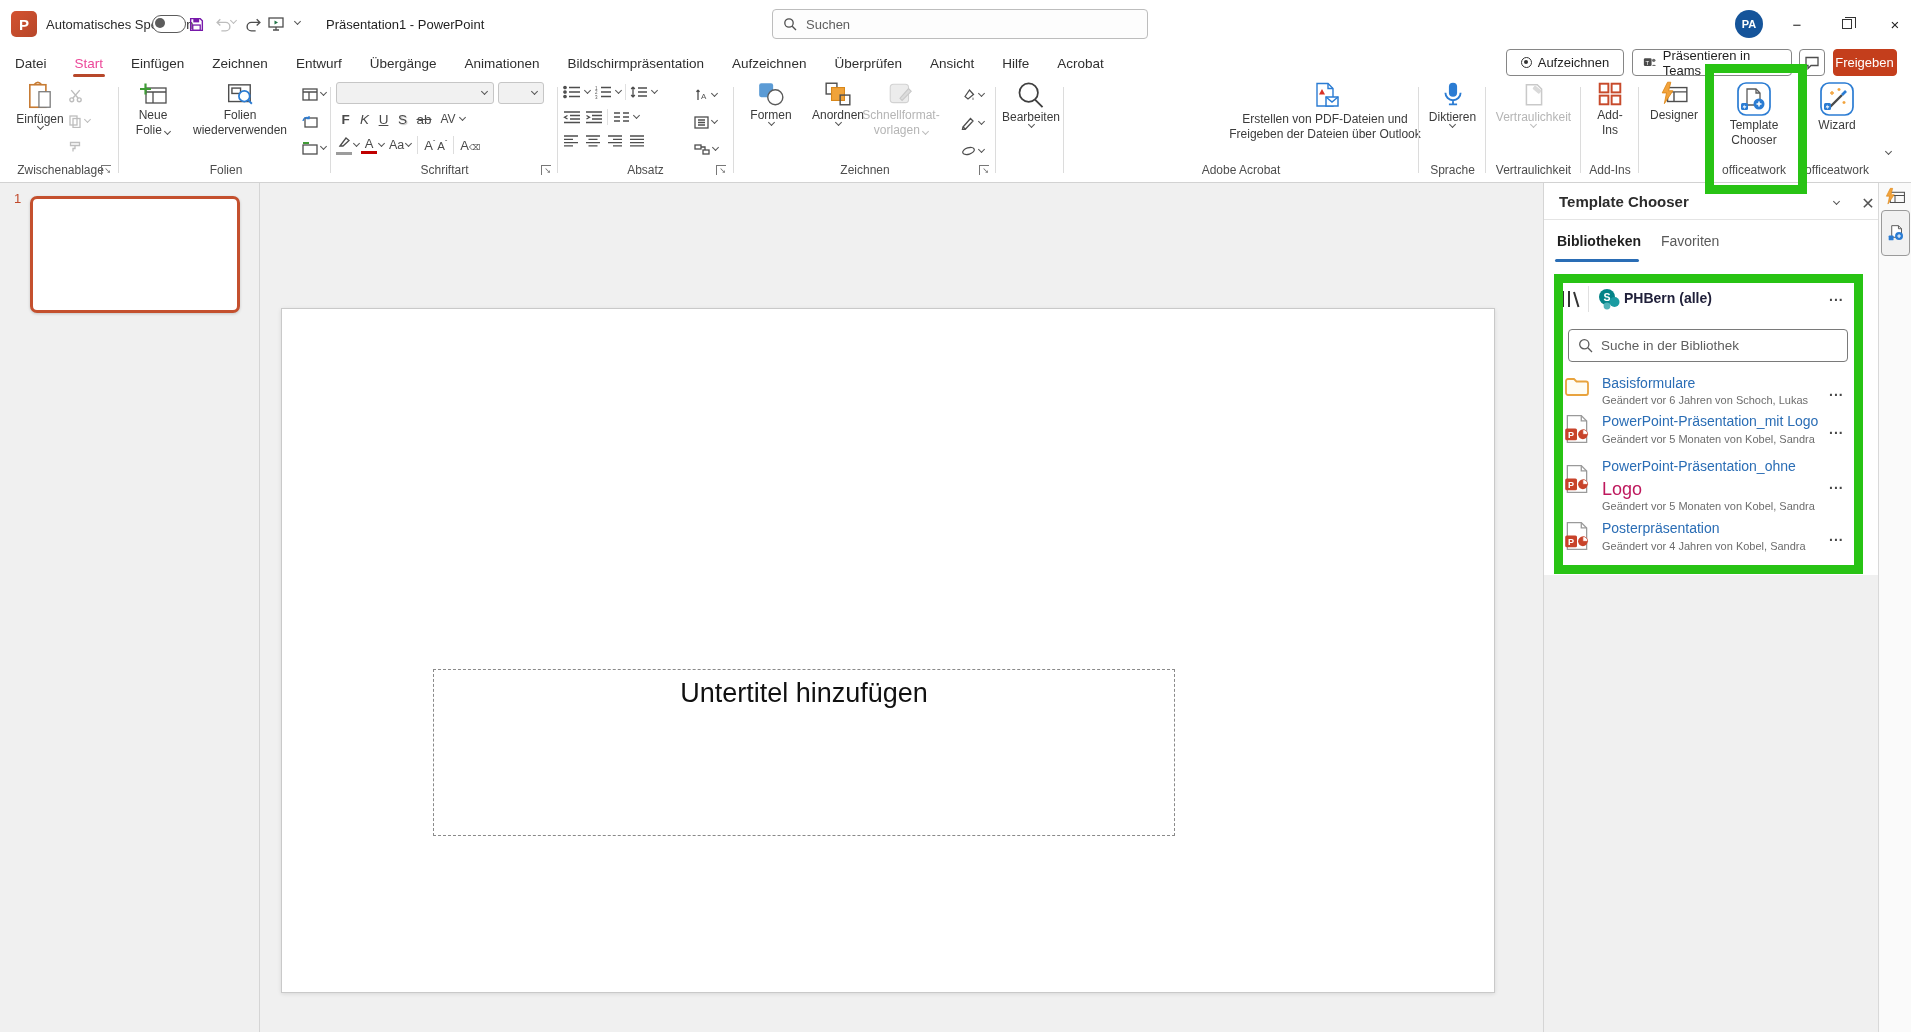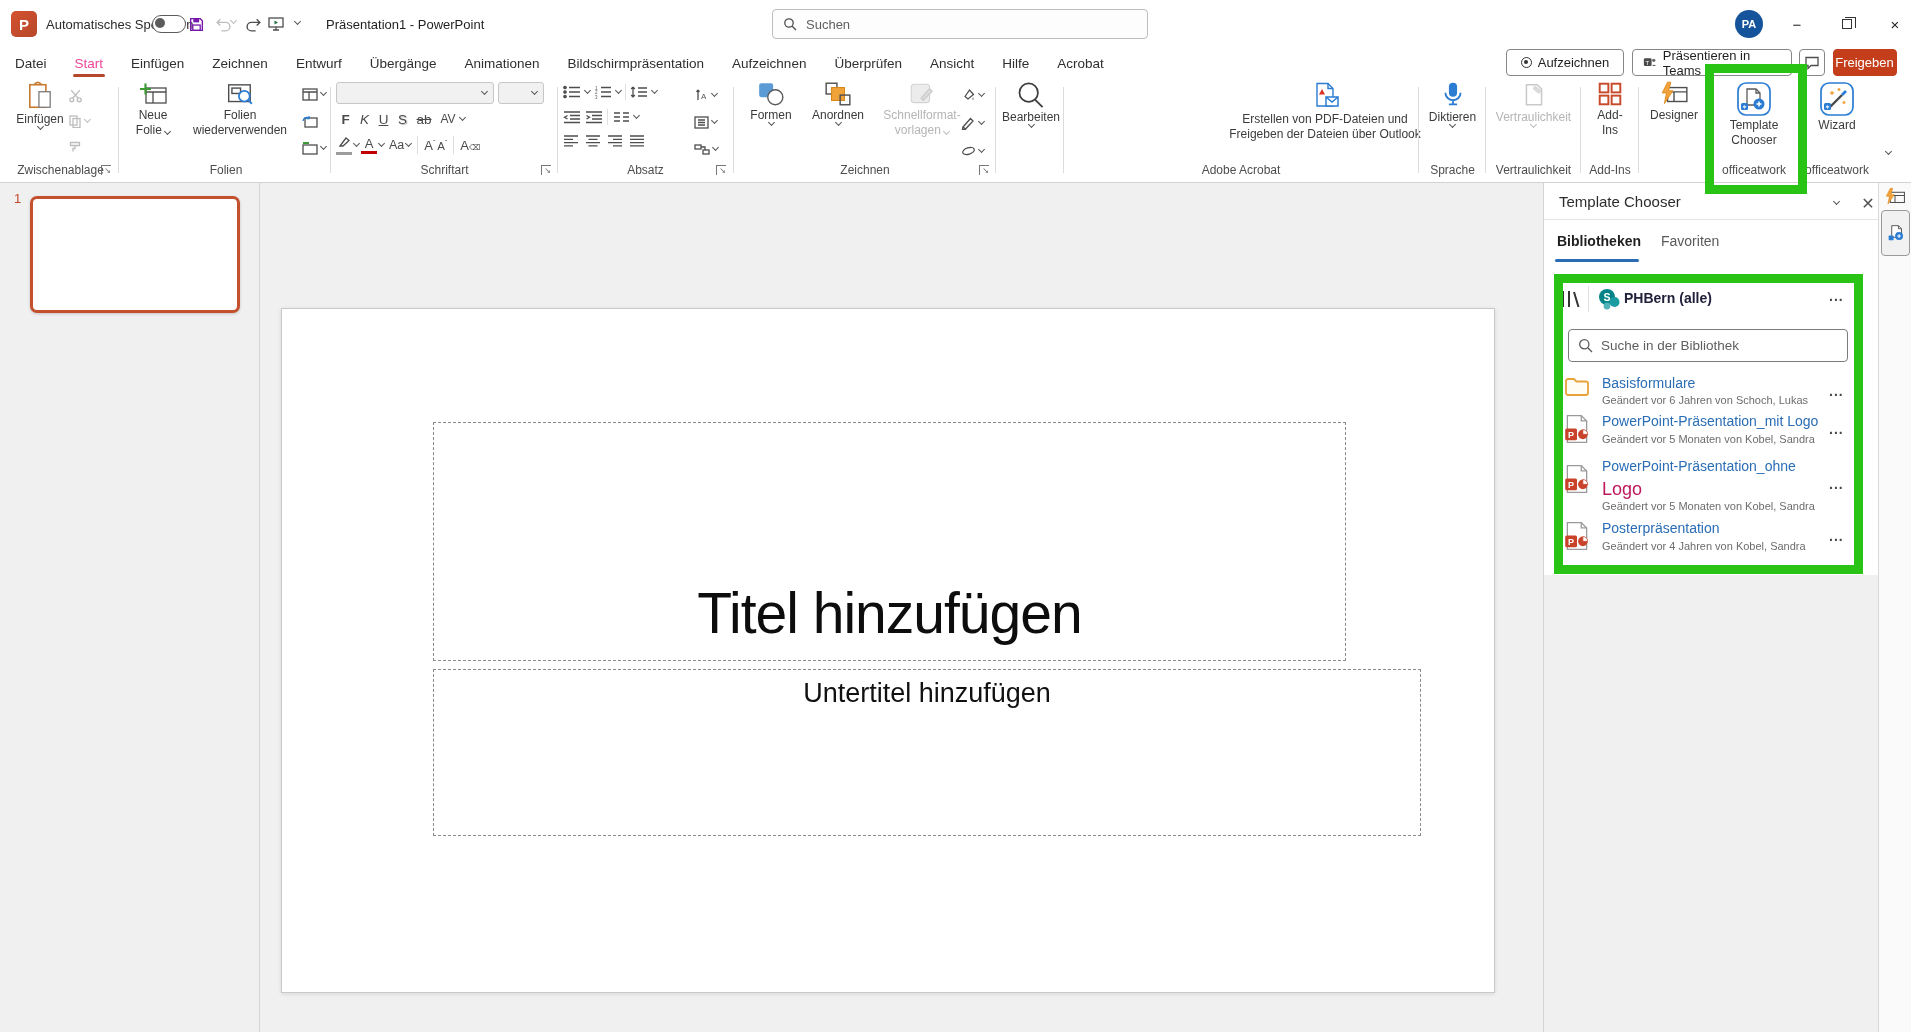--- a/index.html
+++ b/index.html
@@ -69,27 +69,27 @@
   
   #workspace{position:absolute;left:0;top:183px;width:1911px;height:849px;background:#f0f0f0}
   #thumbs{position:absolute;left:0;top:0;width:260px;height:849px;background:#f0f0f0;border-right:1px solid #d5d5d5}
   #slide-num{position:absolute;left:14px;top:8px;color:#c0492b;font-size:13px}
   #thumb1{position:absolute;left:30px;top:13px;width:210px;height:117px;background:#fff;border:3px solid var(--selred);border-radius:7px;box-shadow:0 1px 3px rgba(0,0,0,.18)}
   #canvas{position:absolute;left:261px;top:0;width:1282px;height:849px;background:#f0f0f0}
   #slide{position:absolute;left:20px;top:125px;width:1214px;height:685px;background:#fff;border:1px solid #c9c9c9;box-shadow:0 1px 4px rgba(0,0,0,.10)}
   .ph{position:absolute;border:1px dashed #8a8a8a;display:flex;flex-direction:column;align-items:center}
   #ph-title{left:151px;top:113px;width:913px;height:239px;justify-content:flex-end;padding-bottom:14px}
   #ph-title .t{font-size:57px;letter-spacing:-1px;color:#0d0d0d}
-  #ph-subtitle{left:151px;top:360px;width:988px;height:167px;justify-content:flex-start;padding-top:8px}
+  #ph-subtitle{left:151px;top:360px;width:742px;height:167px;justify-content:flex-start;padding-top:8px}
   #ph-subtitle .t{font-size:27px;color:#111}
 
   
   #pane{position:absolute;left:1543px;top:0;width:335px;height:849px;background:#f0f0f0;border-left:1px solid #d5d5d5}
   #pane-white{position:absolute;left:0;top:0;width:335px;height:392px;background:#fff}
-  #pane-title{position:absolute;left:15px;top:10px;font-size:15px;font-weight:normal;color:#2c2c2c}
+  #pane-title{position:absolute;left:15px;top:10px;font-size:15px;font-weight:bold;color:#2c2c2c}
   .pane-hbtn{position:absolute;top:8px;width:24px;height:24px;display:flex;align-items:center;justify-content:center;color:#555}
   #pane-chev{left:280px}
   #pane-close{left:312px;font-size:16px}
   #pane-hline{position:absolute;left:0;top:36px;width:335px;height:1px;background:#e4e4e4}
   .ptab{position:absolute;top:50px;font-size:14px}
   #ptab-lib{left:13px;font-weight:bold;color:#1f1f1f}
   #ptab-fav{left:117px;color:#5a5a5a}
   #ptab-underline{position:absolute;left:11px;top:76px;width:84px;height:3px;border-radius:2px;background:#2a6db5}
   #libraryrow{position:absolute;left:0;top:99px;width:335px;height:34px;display:flex;align-items:center}
   #books-icon{position:absolute;left:16px;top:7px;width:22px;height:20px}
@@ -448,21 +448,21 @@
       </div>
       <div class="bigbtn" style="left:64px;width:74px">
         <svg width="28" height="26" viewBox="0 0 26 24">
           <rect x="2" y="2" width="10" height="10" fill="#fff" class="sv"></rect>
           <rect x="7" y="6" width="12" height="12" fill="#f0a33a" stroke="#d8871a" stroke-width="1"></rect>
           <rect x="15" y="13" width="9" height="9" fill="#fff" class="sv"></rect>
         </svg>
         <span class="lbl">Anordnen</span>
         <span class="chev"></span>
       </div>
-      <div class="bigbtn disabled" style="left:145px;width:80px">
+      <div class="bigbtn disabled" style="left:124px;width:80px">
         <svg width="28" height="26" viewBox="0 0 26 24">
           <rect x="3" y="3" width="17" height="17" rx="3" fill="#ececec" stroke="#d2d2d2"></rect>
           <path d="M12 16 L20 7 l2.5 2.5 L14 18 z" fill="#dcdcdc" stroke="#c8c8c8"></path>
         </svg>
         <span class="lbl">Schnellformat-</span>
         <span class="lbl"><span>vorlagen</span> <span class="chev dis"></span></span>
       </div>
       <div style="position:absolute;left:224px;top:6px;display:flex;flex-direction:column;gap:6px">
         <div class="minibtn">
           <svg width="15" height="14" viewBox="0 0 15 14">
@@ -608,23 +608,20 @@
 
   <div id="workspace">
 
     <div id="thumbs">
       <div id="slide-num">1</div>
       <div id="thumb1"></div>
     </div>
 
     <div id="canvas">
       <div id="slide">
-        <div class="ph" id="ph-title">
-          <div class="t">Titel hinzufügen</div>
-        </div>
         <div class="ph" id="ph-subtitle">
           <div class="t">Untertitel hinzufügen</div>
         </div>
       </div>
     </div>
 
     <div id="pane">
       <div id="pane-white"></div>
       <div id="pane-title">Template Chooser</div>
       <div class="pane-hbtn" id="pane-chev">

